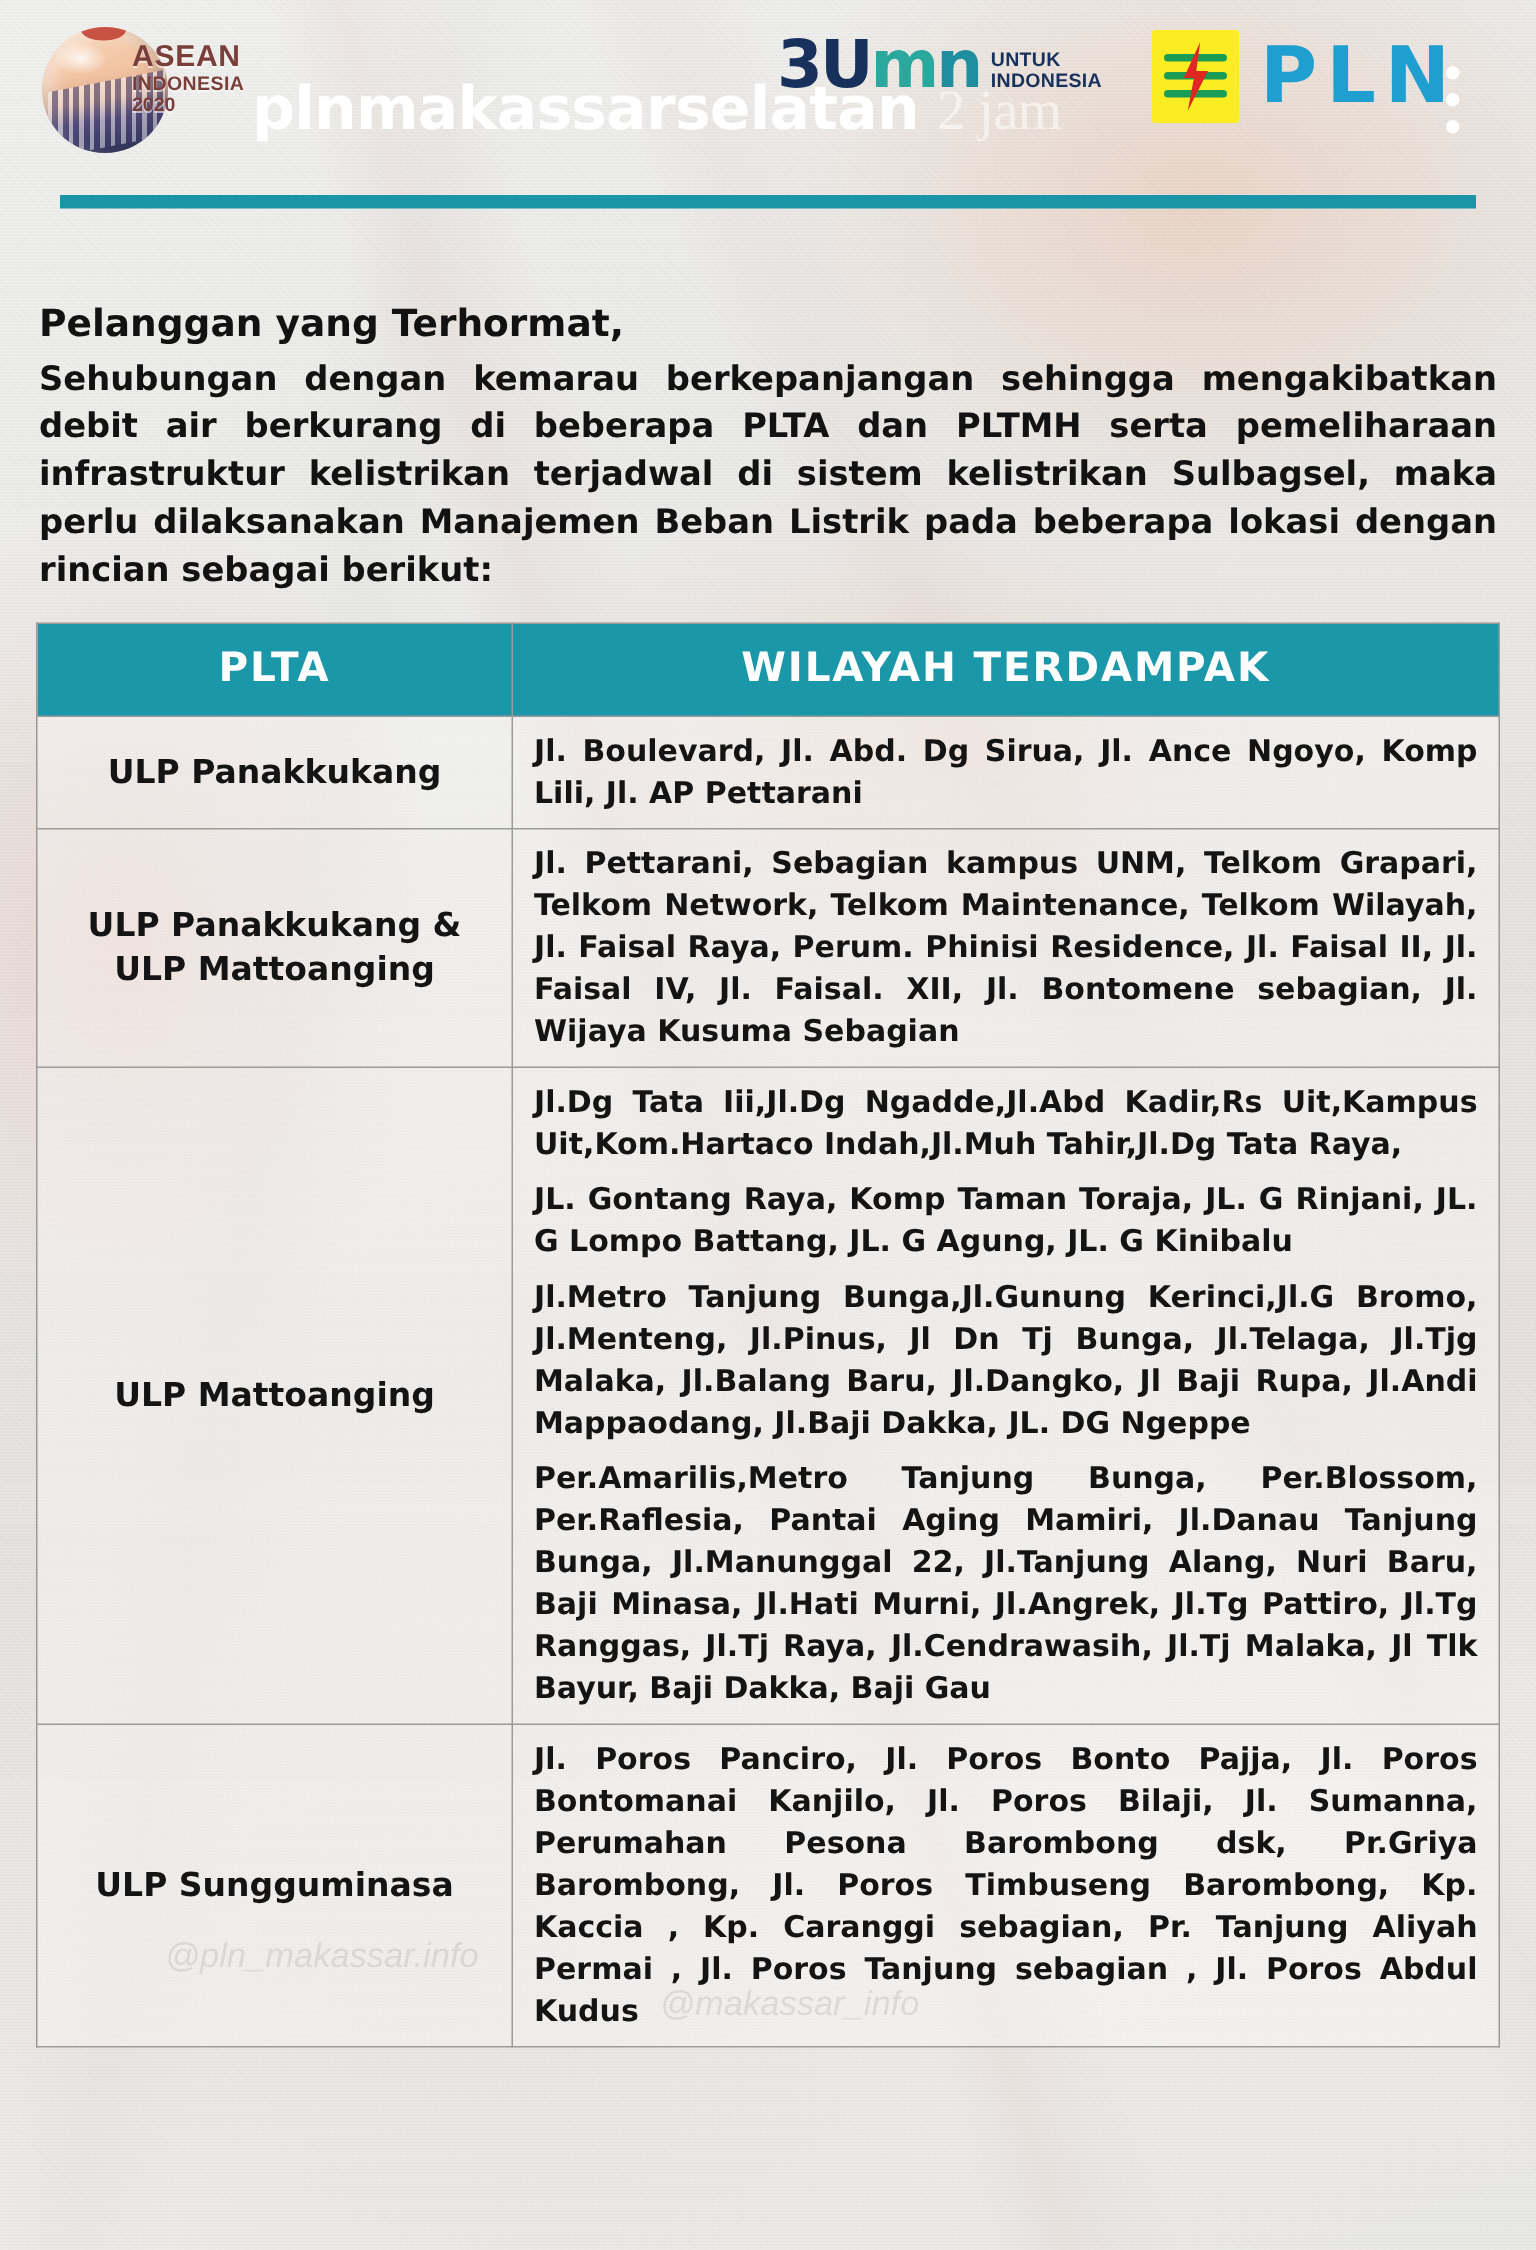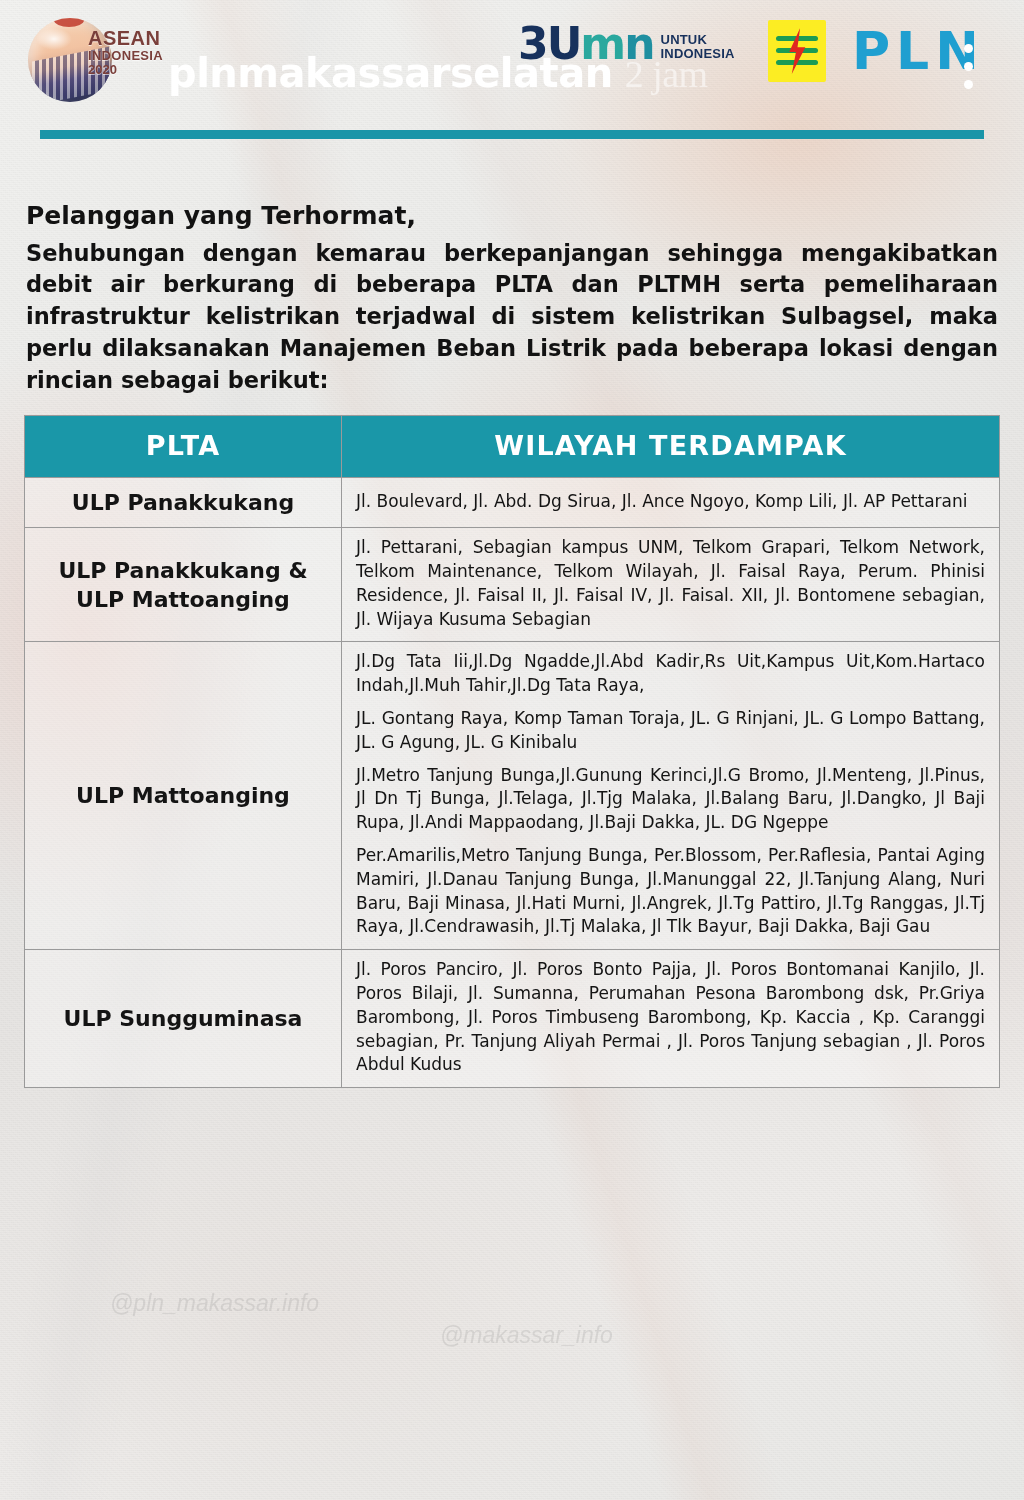--- a/index.html
+++ b/index.html
@@ -138,21 +138,21 @@
     letter-spacing: .2px;
     padding-top: 6px;
   }
 
   .pln-logo {
     position: absolute;
     left: 768px;
     top: 20px;
     display: flex;
     align-items: center;
-    gap: 26px;
+    gap: 14px;
   }
   .pln-badge {
     width: 58px;
     height: 62px;
     background: #fced23;
     position: relative;
     border-radius: 2px;
   }
   .pln-badge .wave {
     position: absolute;
@@ -304,22 +304,22 @@
   .cell-unit {
     text-align: center;
     font-size: 22px;
     font-weight: bold;
     color: #141414;
     padding: 10px 12px;
     line-height: 1.32;
     font-family: "DejaVu Sans", sans-serif;
   }
   .cell-area {
-    font-size: 17px;
-    font-weight: 400;
+    font-size: 20px;
+    font-weight: 700;
     color: #141414;
     padding: 8px 14px 10px 14px;
     line-height: 1.40;
     text-align: justify;
     font-family: "DejaVu Sans", sans-serif;
     margin-top: 20px;
   }
   .cell-area p {
     margin: 0 0 9px 0;
   }

